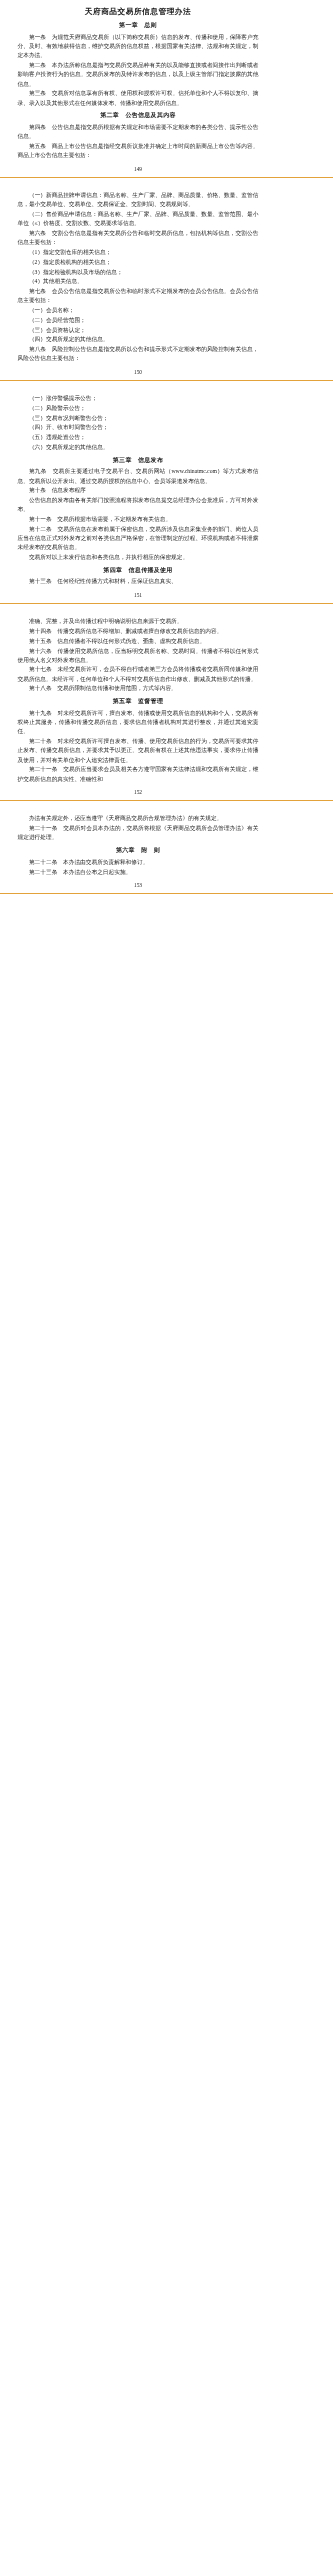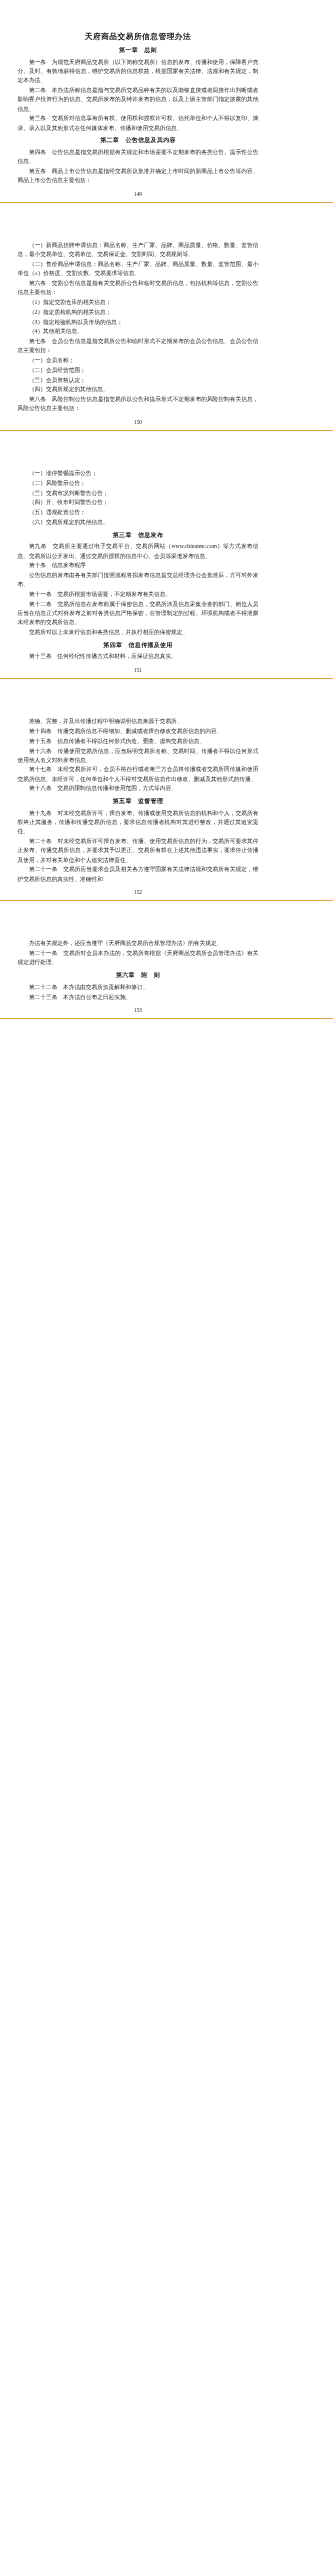--- a/index.html
+++ b/index.html
@@ -10,21 +10,20 @@
   body {
     width: 334px;
     font-family: "Liberation Serif", "DejaVu Serif", serif;
     color: #1a1a1a;
   }
   .page {
     width: 276px;
     box-sizing: border-box;
     padding: 5.2px 17.5px 3.1px 17.5px;
     position: relative;
-    margin-top: 25px;
   }
   .doc-title {
     text-align: center;
     font-size: 7.7px;
     font-weight: bold;
     letter-spacing: 0.5px;
     margin: 2.1px 0 4.1px 0;
     font-family: "Liberation Serif", "DejaVu Serif", serif;
   }
   .chapter {

